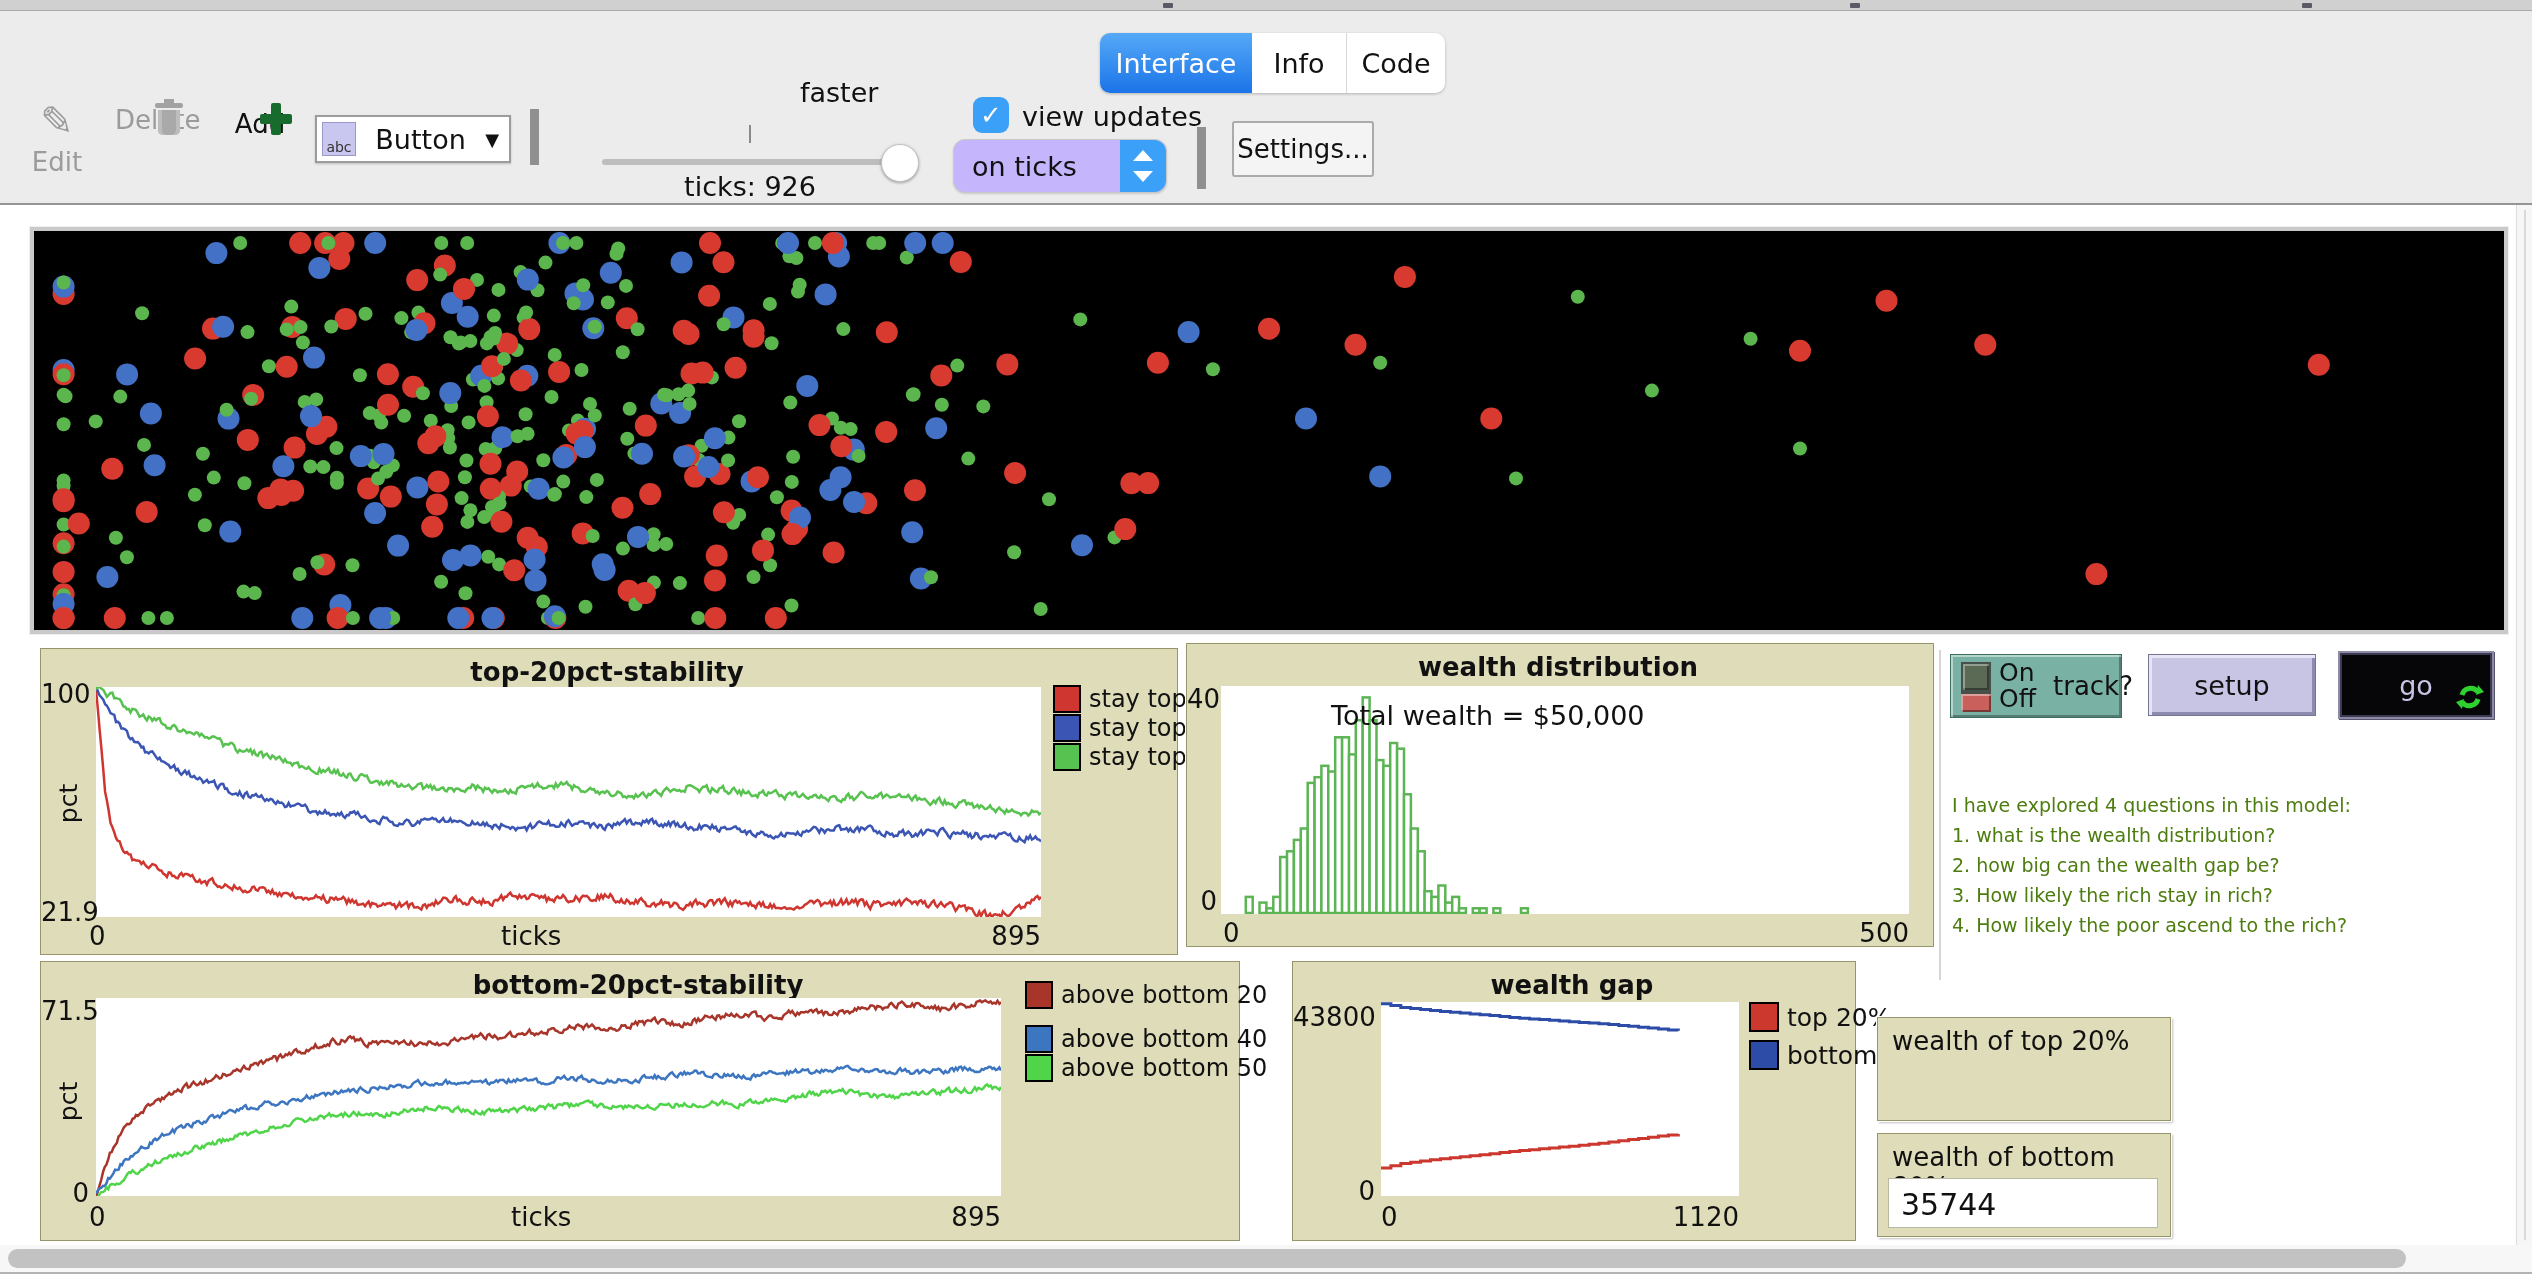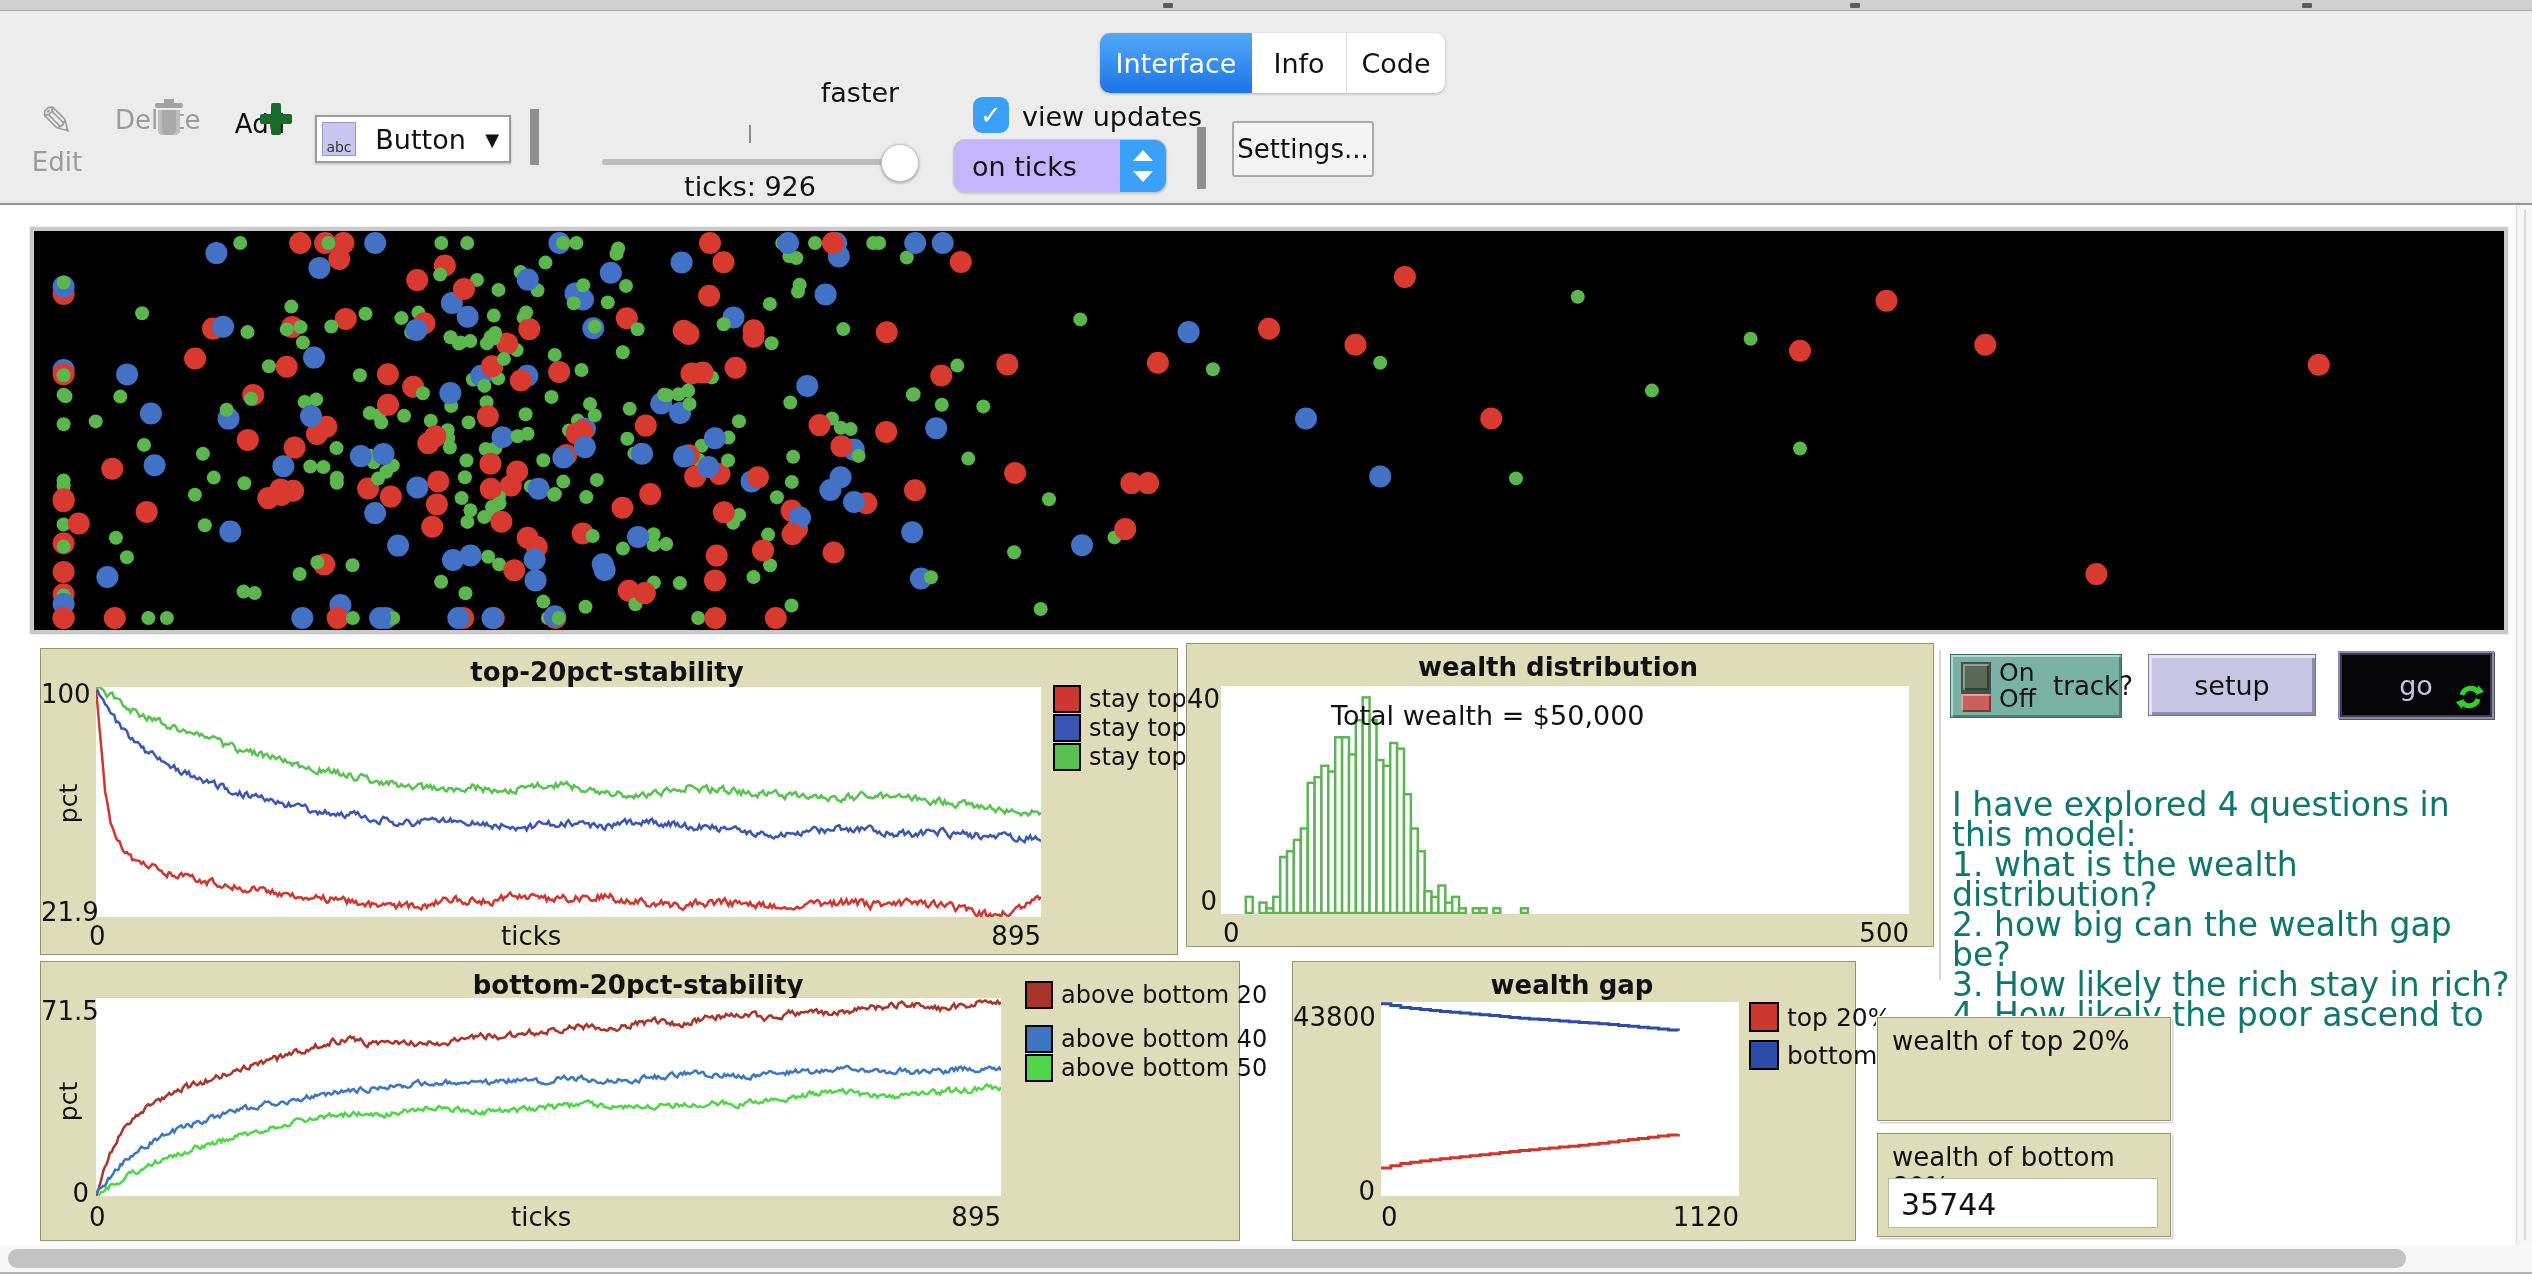--- a/index.html
+++ b/index.html
@@ -36,21 +36,21 @@
          box-shadow:0 1px 2px rgba(0,0,0,.2);display:flex;align-items:center;}
   .wdrop .ic{width:32px;height:32px;margin-left:5px;background:#c9c6f0;border:1px solid #9a97c9;
              font-size:14px;color:#333;display:flex;align-items:flex-end;justify-content:center;}
   .wdrop .val{flex:1;text-align:center;font-size:27px;}
   .wdrop .caret{margin-right:10px;font-size:18px;}
   .vsep{position:absolute;width:9px;background:#8f8f8f;}
   .slider-track{left:602px;top:148px;width:315px;height:6px;background:#bdbdbd;border-radius:3px;}
   .slider-knob{left:881px;top:133px;width:36px;height:36px;background:#fff;border:1px solid #c2c2c2;
                border-radius:50%;box-shadow:0 1px 3px rgba(0,0,0,.35);}
   .slider-tick{left:749px;top:114px;width:2px;height:18px;background:#8a8a8a;}
-  .faster{left:800px;top:66px;width:120px;text-align:center;font-size:27px;}
+  .faster{left:800px;top:66px;width:120px;text-align:left;font-size:27px;}
   .tickslab{left:640px;top:160px;width:220px;text-align:center;font-size:27px;}
   .checkbox{left:973px;top:86px;width:36px;height:36px;background:#3aa0f8;border-radius:9px;
             color:#fff;font-size:26px;font-weight:bold;display:flex;align-items:center;justify-content:center;}
   .cblabel{left:1022px;top:90px;font-size:27px;}
   .upddrop{left:953px;top:128px;width:212px;height:52px;background:#c4b5fd;border:1px solid #c9c9c9;border-radius:12px;
            box-shadow:0 1px 2px rgba(0,0,0,.15);display:flex;align-items:center;}
   .upddrop .val{flex:1;padding-left:18px;font-size:27px;}
   .upddrop .step{width:46px;height:52px;background:#3aa0f8;border-radius:0 12px 12px 0;position:relative;}
   .chev{position:absolute;left:13px;width:0;height:0;border-left:10px solid transparent;border-right:10px solid transparent;}
   .chev.up{top:10px;border-bottom:11px solid #fff;}
@@ -82,21 +82,21 @@
   .switch .on{position:absolute;left:48px;top:3px;font-size:25px;}
   .switch .off{position:absolute;left:48px;top:29px;font-size:25px;}
   .switch .cap{position:absolute;left:102px;top:16px;font-size:26px;}
   .btn-setup{left:2148px;top:654px;width:166px;height:60px;background:#c7c4e4;border:1px solid #76748e;
              box-shadow:inset 3px 3px 0 #e7e5f5, inset -3px -3px 0 #8e8bb0;
              font-size:27px;display:flex;align-items:center;justify-content:center;}
   .btn-go{left:2338px;top:651px;width:152px;height:64px;background:#060608;border:2px solid #8c8aa4;
           box-shadow:inset 2px 2px 0 #3c3a52, inset -2px -2px 0 #3c3a52, 1px 1px 0 #55536e;
           font-size:27px;color:#c7c4e4;display:flex;align-items:center;justify-content:center;}
   .goicon{position:absolute;right:8px;bottom:6px;}
-  .notes{left:1952px;top:790px;width:560px;font-size:33px;line-height:30px;color:#0f766e;}
+  .notes{left:1952px;top:790px;width:560px;font-size:19px;line-height:30px;color:#4d7c0f;}
   .monitor{width:292px;height:102px;background:#dfddb9;border:1px solid #97966b;outline:1px solid #fff;
            box-shadow:2px 2px 2px rgba(0,0,0,.25);}
   .monitor .mlabel{position:absolute;left:14px;top:8px;font-size:26px;}
   .monitor .mval{position:absolute;left:10px;top:44px;width:268px;height:48px;background:#fff;border:1px solid #b9b8a0;}
   .monitor .mval span{position:absolute;left:12px;top:8px;font-size:30px;}
   
   .hscroll{left:0;top:1245px;width:2532px;height:27px;background:#f7f7f7;border-bottom:2px solid #b3b3b3;}
   .hthumb{left:8px;top:1249px;width:2398px;height:19px;background:#c2c2c2;border-radius:10px;}
   .vscroll{left:2516px;top:205px;width:16px;height:1040px;background:#f6f6f6;border-left:1px solid #ddd;}
   .vline{left:2524px;top:210px;width:2px;height:1030px;background:#d9d9d9;}

